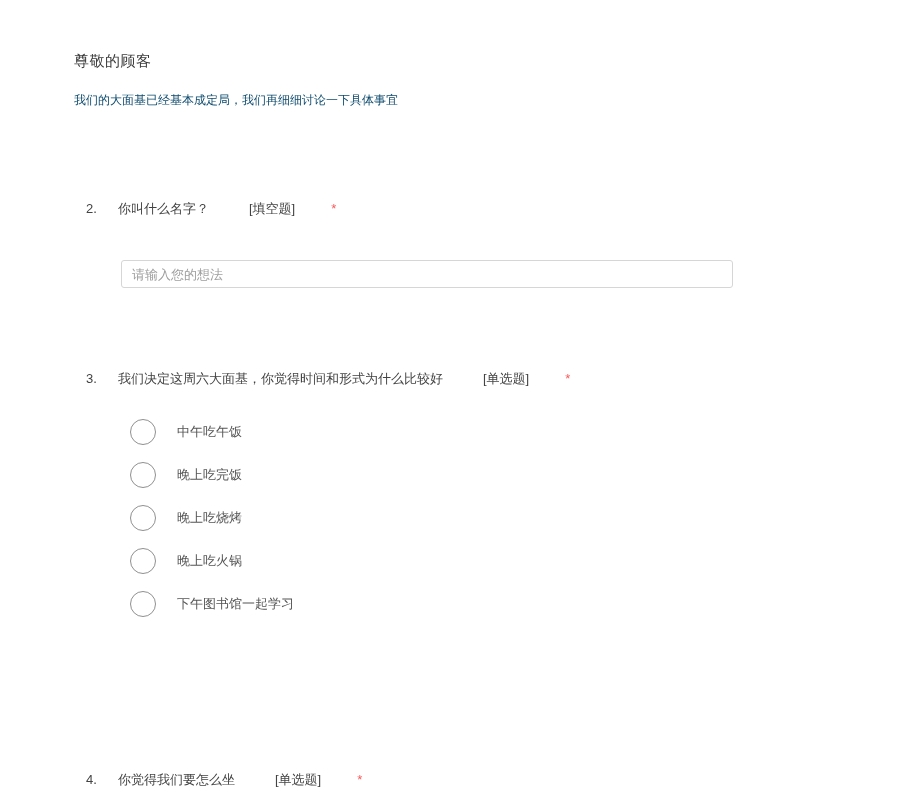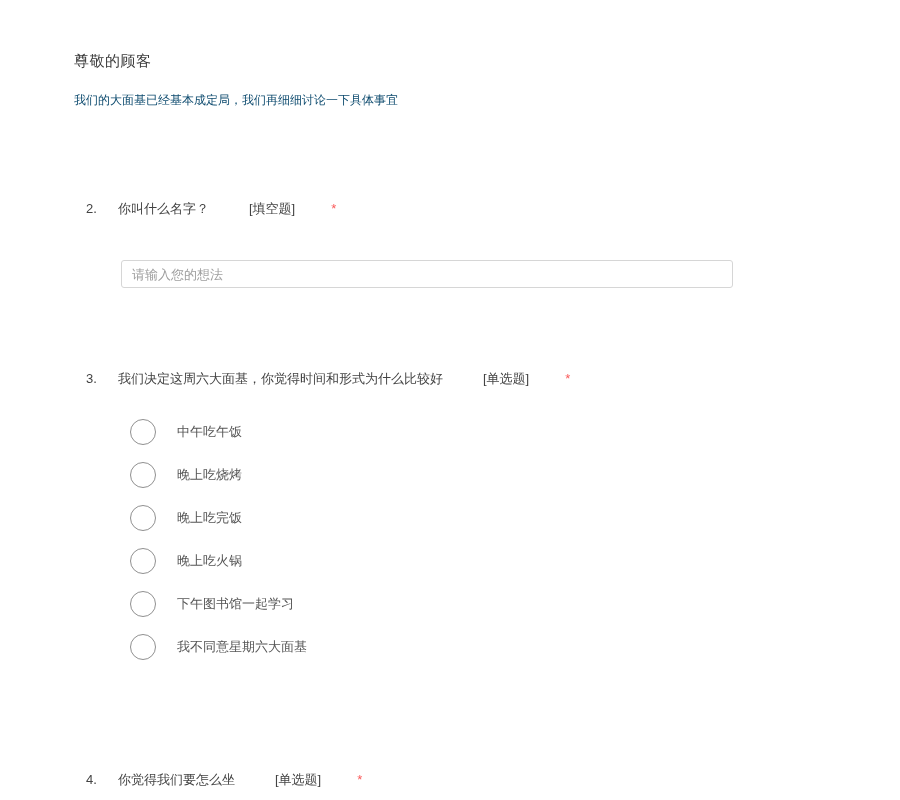--- a/index.html
+++ b/index.html
@@ -93,45 +93,39 @@
   <div class="options opts-q3">
     <div class="option">
       <div class="option-inner">
         <span class="radio"></span>
         <span class="option-label">中午吃午饭</span>
       </div>
     </div>
     <div class="option">
       <div class="option-inner">
         <span class="radio"></span>
-        <span class="option-label">晚上吃烧烤</span>
+        <span class="option-label">晚上吃完饭</span>
       </div>
     </div>
     <div class="option">
       <div class="option-inner">
         <span class="radio"></span>
-        <span class="option-label">晚上吃完饭</span>
+        <span class="option-label">晚上吃烧烤</span>
       </div>
     </div>
     <div class="option">
       <div class="option-inner">
         <span class="radio"></span>
         <span class="option-label">晚上吃火锅</span>
       </div>
     </div>
     <div class="option">
       <div class="option-inner">
         <span class="radio"></span>
         <span class="option-label">下午图书馆一起学习</span>
-      </div>
-    </div>
-    <div class="option">
-      <div class="option-inner">
-        <span class="radio"></span>
-        <span class="option-label">我不同意星期六大面基</span>
       </div>
     </div>
   </div>
 
   <div class="question q4">
     <span class="q-number">4.</span>
     <span class="q-text">你觉得我们要怎么坐</span>
     <span class="q-tag">[单选题]</span>
     <span class="q-required">*</span>
   </div>

